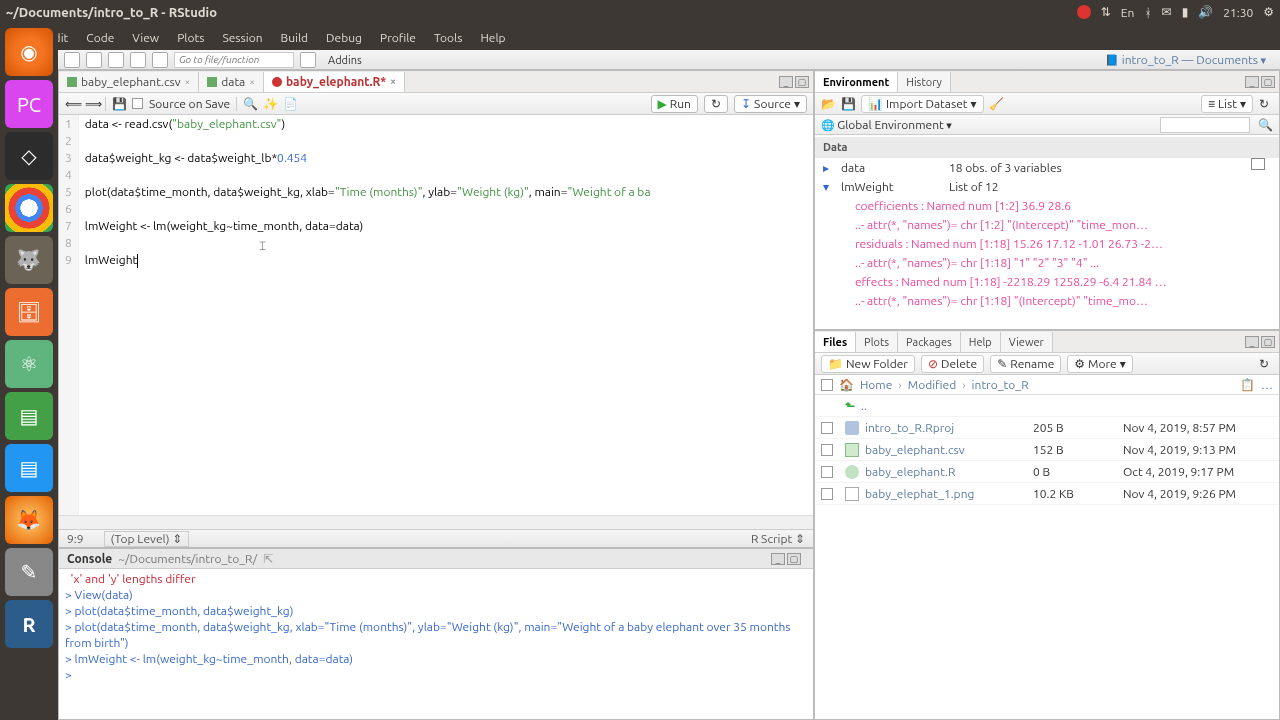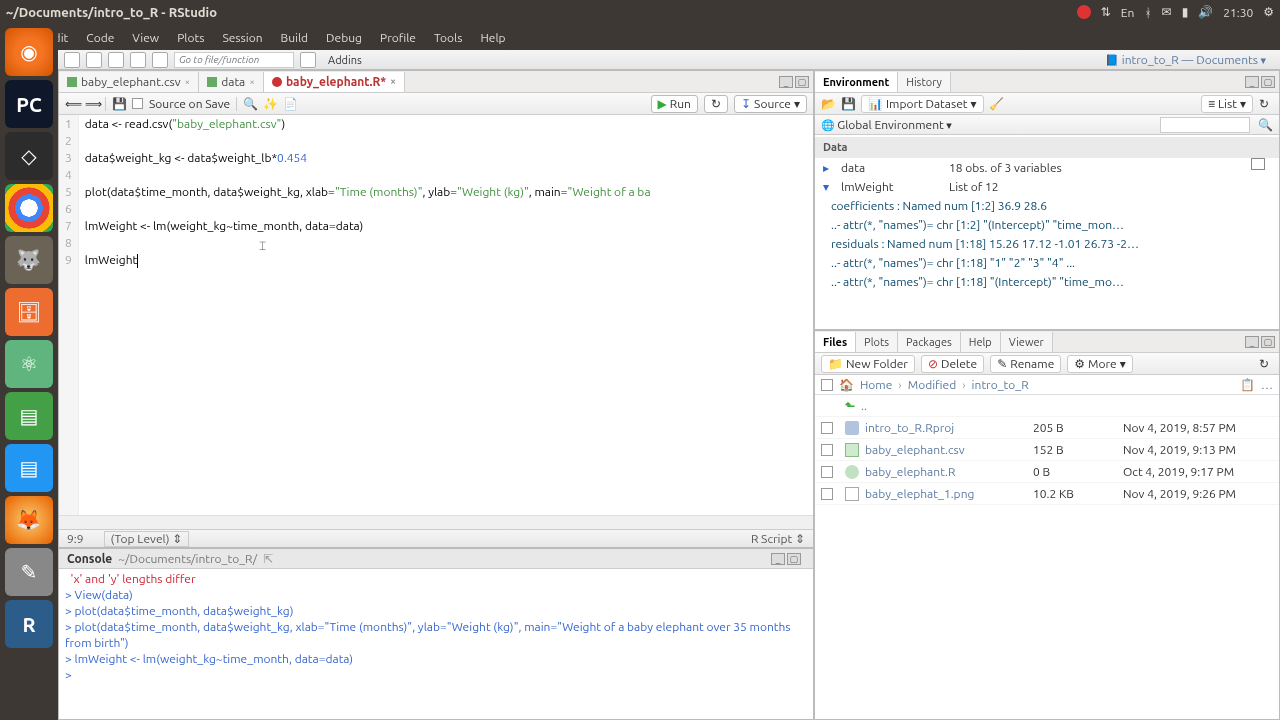--- a/index.html
+++ b/index.html
@@ -13,21 +13,21 @@
 .menubar span{cursor:pointer}
 .main-area{position:absolute;left:58px;top:50px;right:0;bottom:0;background:#e8e8e8}
 .toolbar{height:20px;background:linear-gradient(#f5f5f5,#e5e5e5);border-bottom:1px solid #bbb;display:flex;align-items:center;padding:0 6px;gap:6px}
 .tbtn{width:16px;height:16px;background:#fff;border:1px solid #aaa;border-radius:2px}
 .goto{width:120px;height:16px;border:1px solid #ccc;background:#fff;color:#aaa;font-size:10px;padding:0 4px;font-style:italic}
 .addins{font-size:11px;color:#333;padding:2px 6px}
 .proj-label{margin-left:auto;font-size:11px;color:#5b7ba3;padding-right:8px}
 .launcher{position:absolute;left:0;top:24px;width:58px;bottom:0;background:#3d3833;display:flex;flex-direction:column;align-items:center;padding-top:4px;gap:4px}
 .launcher .app{width:48px;height:48px;border-radius:6px;display:flex;align-items:center;justify-content:center;font-size:20px;color:#fff}
 .ubuntu-logo{background:radial-gradient(#f47421 40%,#d35400)}
-.pycharm{background:#0f172a;color:#a9e34b;font-weight:bold}
+.pycharm{background:#d946ef;color:#a9e34b;font-weight:normal}
 .inkscape{background:#2c2c2c}
 .chrome{background:radial-gradient(circle,#fff 25%,#4285f4 26% 40%,#ea4335 41% 60%,#fbbc05 61% 80%,#34a853 81%)}
 .gimp{background:#6b6355}
 .files-app{background:#ed6c30}
 .atom{background:#5fb57d}
 .calc{background:#43a047}
 .writer{background:#2196f3}
 .firefox{background:radial-gradient(#ffcb6b,#e66000)}
 .gedit{background:#888}
 .rstudio{background:#2c5c8a;color:#fff;font-weight:bold}
@@ -71,21 +71,21 @@
 .console-body .err{color:#c23}
 .console-body .cmd{color:#3666cc}
 .console-body .prompt{color:#3666cc}
 .env-sub{display:flex;border-bottom:1px solid #bbb;overflow:hidden}
 .env-content{flex:1;overflow:auto;font-family:'DejaVu Sans Mono',monospace;font-size:12px;line-height:19px;padding:2px 0}
 .env-head{background:#eaeaea;color:#555;font-family:Ubuntu,Arial;font-size:11px;font-weight:bold;padding:1px 8px}
 .env-row{display:flex;padding:0 8px;gap:8px}
 .env-row .k{width:100px;color:#333}
 .env-row .v{color:#333}
 .env-row .arrow{color:#36c;margin-right:4px}
-.env-detail{padding-left:16px;color:#0c4a6e}
+.env-detail{padding-left:40px;color:#ec4899}
 .table-ico{width:14px;height:12px;background:#fff;border:1px solid #888;display:inline-block;margin-left:auto;margin-right:6px}
 .files-sub{display:flex;flex-direction:column;overflow:hidden}
 .breadcrumb{height:20px;display:flex;align-items:center;gap:6px;padding:0 6px;font-size:11px;color:#5b7ba3;border-bottom:1px solid #ddd}
 .breadcrumb span{cursor:pointer}
 .breadcrumb .sep{color:#aaa}
 .file-header{height:18px;background:linear-gradient(#f5f5f5,#e8e8e8);border-bottom:1px solid #ccc;display:grid;grid-template-columns:24px 1fr 90px 150px;font-size:11px;color:#555;align-items:center;padding:0 6px}
 .file-row{height:22px;display:grid;grid-template-columns:24px 1fr 90px 150px;font-size:11px;color:#333;align-items:center;padding:0 6px;border-bottom:1px solid #f4f4f4}
 .file-row .chk{width:12px;height:12px;border:1px solid #999;background:#fff}
 .file-row .name{display:flex;align-items:center;gap:6px;color:#5b7ba3;cursor:pointer}
 .file-row .fico{width:14px;height:14px;display:inline-block}
@@ -278,20 +278,21 @@
             </div>
             <div class="env-row">
               <span class="arrow" style="color:#36c">▾</span>
               <span class="k">lmWeight</span>
               <span class="v">List of 12</span>
             </div>
             <div class="env-detail">coefficients : Named num [1:2] 36.9 28.6</div>
             <div class="env-detail"> ..- attr(*, "names")= chr [1:2] "(Intercept)" "time_mon…</div>
             <div class="env-detail">residuals : Named num [1:18] 15.26 17.12 -1.01 26.73 -2…</div>
             <div class="env-detail"> ..- attr(*, "names")= chr [1:18] "1" "2" "3" "4" ...</div>
+            <div class="env-detail">effects : Named num [1:18] -2218.29 1258.29 -6.4 21.84 …</div>
             <div class="env-detail"> ..- attr(*, "names")= chr [1:18] "(Intercept)" "time_mo…</div>
           </div>
       </div>
 
       <div class="pane files-sub">
         <div class="tabbar">
           <div class="tab active">Files</div>
           <div class="tab">Plots</div>
           <div class="tab">Packages</div>
           <div class="tab">Help</div>

